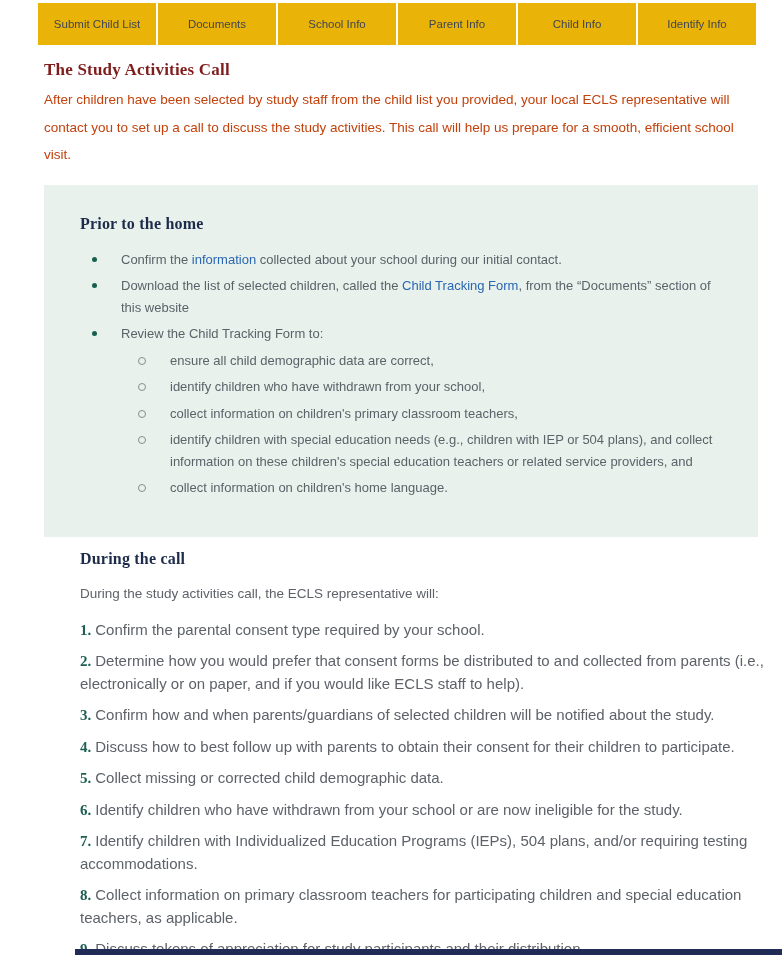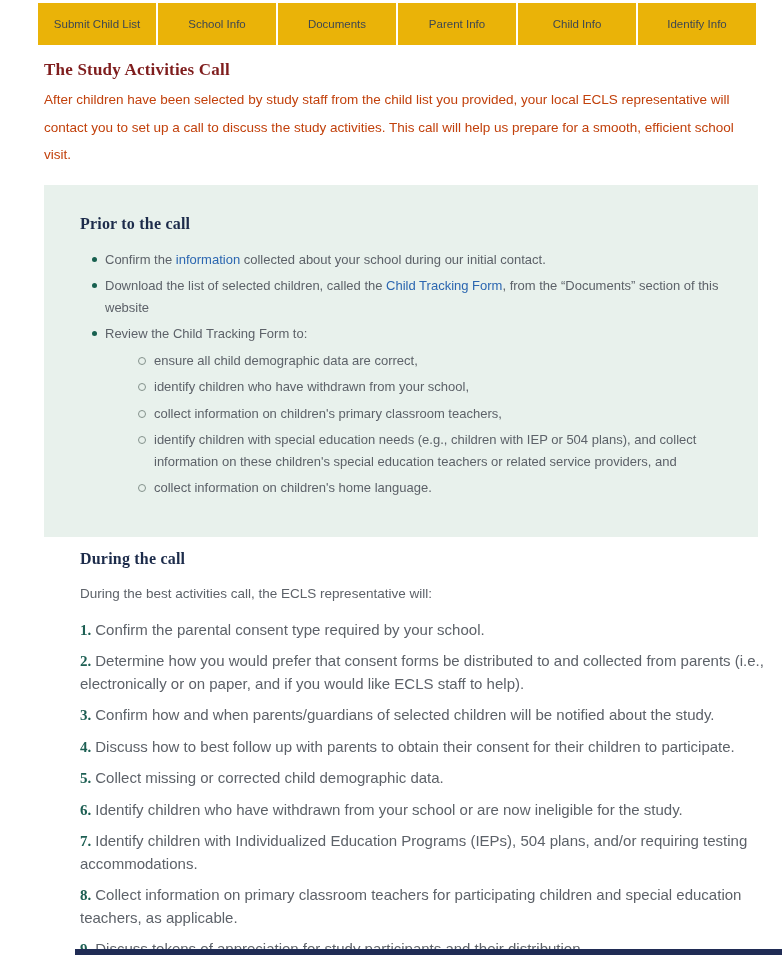--- a/index.html
+++ b/index.html
@@ -41,20 +41,21 @@
   }
   h2{
     font-family:"Liberation Serif", serif;
     font-size:16px;font-weight:bold;color:#1c2b4a;
     margin:0 0 16px 0;letter-spacing:.2px;
   }
   .b-row{
     display:flex;align-items:flex-start;
     font-size:13px;color:#5d6269;line-height:1.65;
     margin-bottom:5px;
+    gap:16px;
   }
   .b-row .dot{
     flex:0 0 auto;width:5px;height:5px;border-radius:50%;
     background:#17604f;margin:8px 8px 0 12px;
   }
   .b-row.sub{margin-left:58px;}
   .b-row.sub .circ{
     flex:0 0 auto;width:6px;height:6px;border-radius:50%;
     border:1px solid #84928c;background:transparent;margin:7px 8px 0 0;
   }
@@ -78,42 +79,42 @@
   }
 </style>
 </head>
 <body>
 
 <nav class="tabbar" id="tabbar">
     <div class="tab">
       <span>Submit Child List</span>
     </div>
     <div class="tab">
-      <span>School Info</span>
+      <span>Documents</span>
     </div>
     <div class="tab">
-      <span>Documents</span>
+      <span>School Info</span>
     </div>
     <div class="tab">
       <span>Parent Info</span>
     </div>
     <div class="tab">
       <span>Child Info</span>
     </div>
     <div class="tab">
       <span>Identify Info</span>
     </div>
   </nav>
 
 <main>
   <h1>The Study Activities Call</h1>
   <p class="intro">After children have been selected by study staff from the child list you provided, your local ECLS representative will contact you to set up a call to discuss the study activities. This call will help us prepare for a smooth, efficient school visit.</p>
 
   <section class="green-box">
-    <h2>Prior to the call</h2>
+    <h2>Prior to the home</h2>
     <div id="prior-list">
         <div class="b-row">
           <span class="dot"></span>
           <span><span>Confirm the </span><a class="link">information</a><span> collected about your school during our initial contact.</span></span>
         </div>
         <div class="b-row">
           <span class="dot"></span>
           <span><span>Download the list of selected children, called the </span><a class="link">Child Tracking Form</a><span>, from the “Documents” section of this website</span></span>
         </div>
         <div class="b-row">
@@ -138,21 +139,21 @@
         </div>
         <div class="b-row sub">
           <span class="circ"></span>
           <span><span>collect information on children's home language.</span></span>
         </div>
       </div>
   </section>
 
   <section class="during">
     <h2>During the call</h2>
-    <p class="d-intro">During the best activities call, the ECLS representative will:</p>
+    <p class="d-intro">During the study activities call, the ECLS representative will:</p>
     <div id="during-list">
         <div class="n-row"><span class="num">1.</span><span>Confirm the parental consent type required by your school.</span></div>
         <div class="n-row"><span class="num">2.</span><span>Determine how you would prefer that consent forms be distributed to and collected from parents (i.e., electronically or on paper, and if you would like ECLS staff to help).</span></div>
         <div class="n-row"><span class="num">3.</span><span>Confirm how and when parents/guardians of selected children will be notified about the study.</span></div>
         <div class="n-row"><span class="num">4.</span><span>Discuss how to best follow up with parents to obtain their consent for their children to participate.</span></div>
         <div class="n-row"><span class="num">5.</span><span>Collect missing or corrected child demographic data.</span></div>
         <div class="n-row"><span class="num">6.</span><span>Identify children who have withdrawn from your school or are now ineligible for the study.</span></div>
         <div class="n-row"><span class="num">7.</span><span>Identify children with Individualized Education Programs (IEPs), 504 plans, and/or requiring testing accommodations.</span></div>
         <div class="n-row"><span class="num">8.</span><span>Collect information on primary classroom teachers for participating children and special education teachers, as applicable.</span></div>
         <div class="n-row"><span class="num">9.</span><span>Discuss tokens of appreciation for study participants and their distribution.</span></div>

